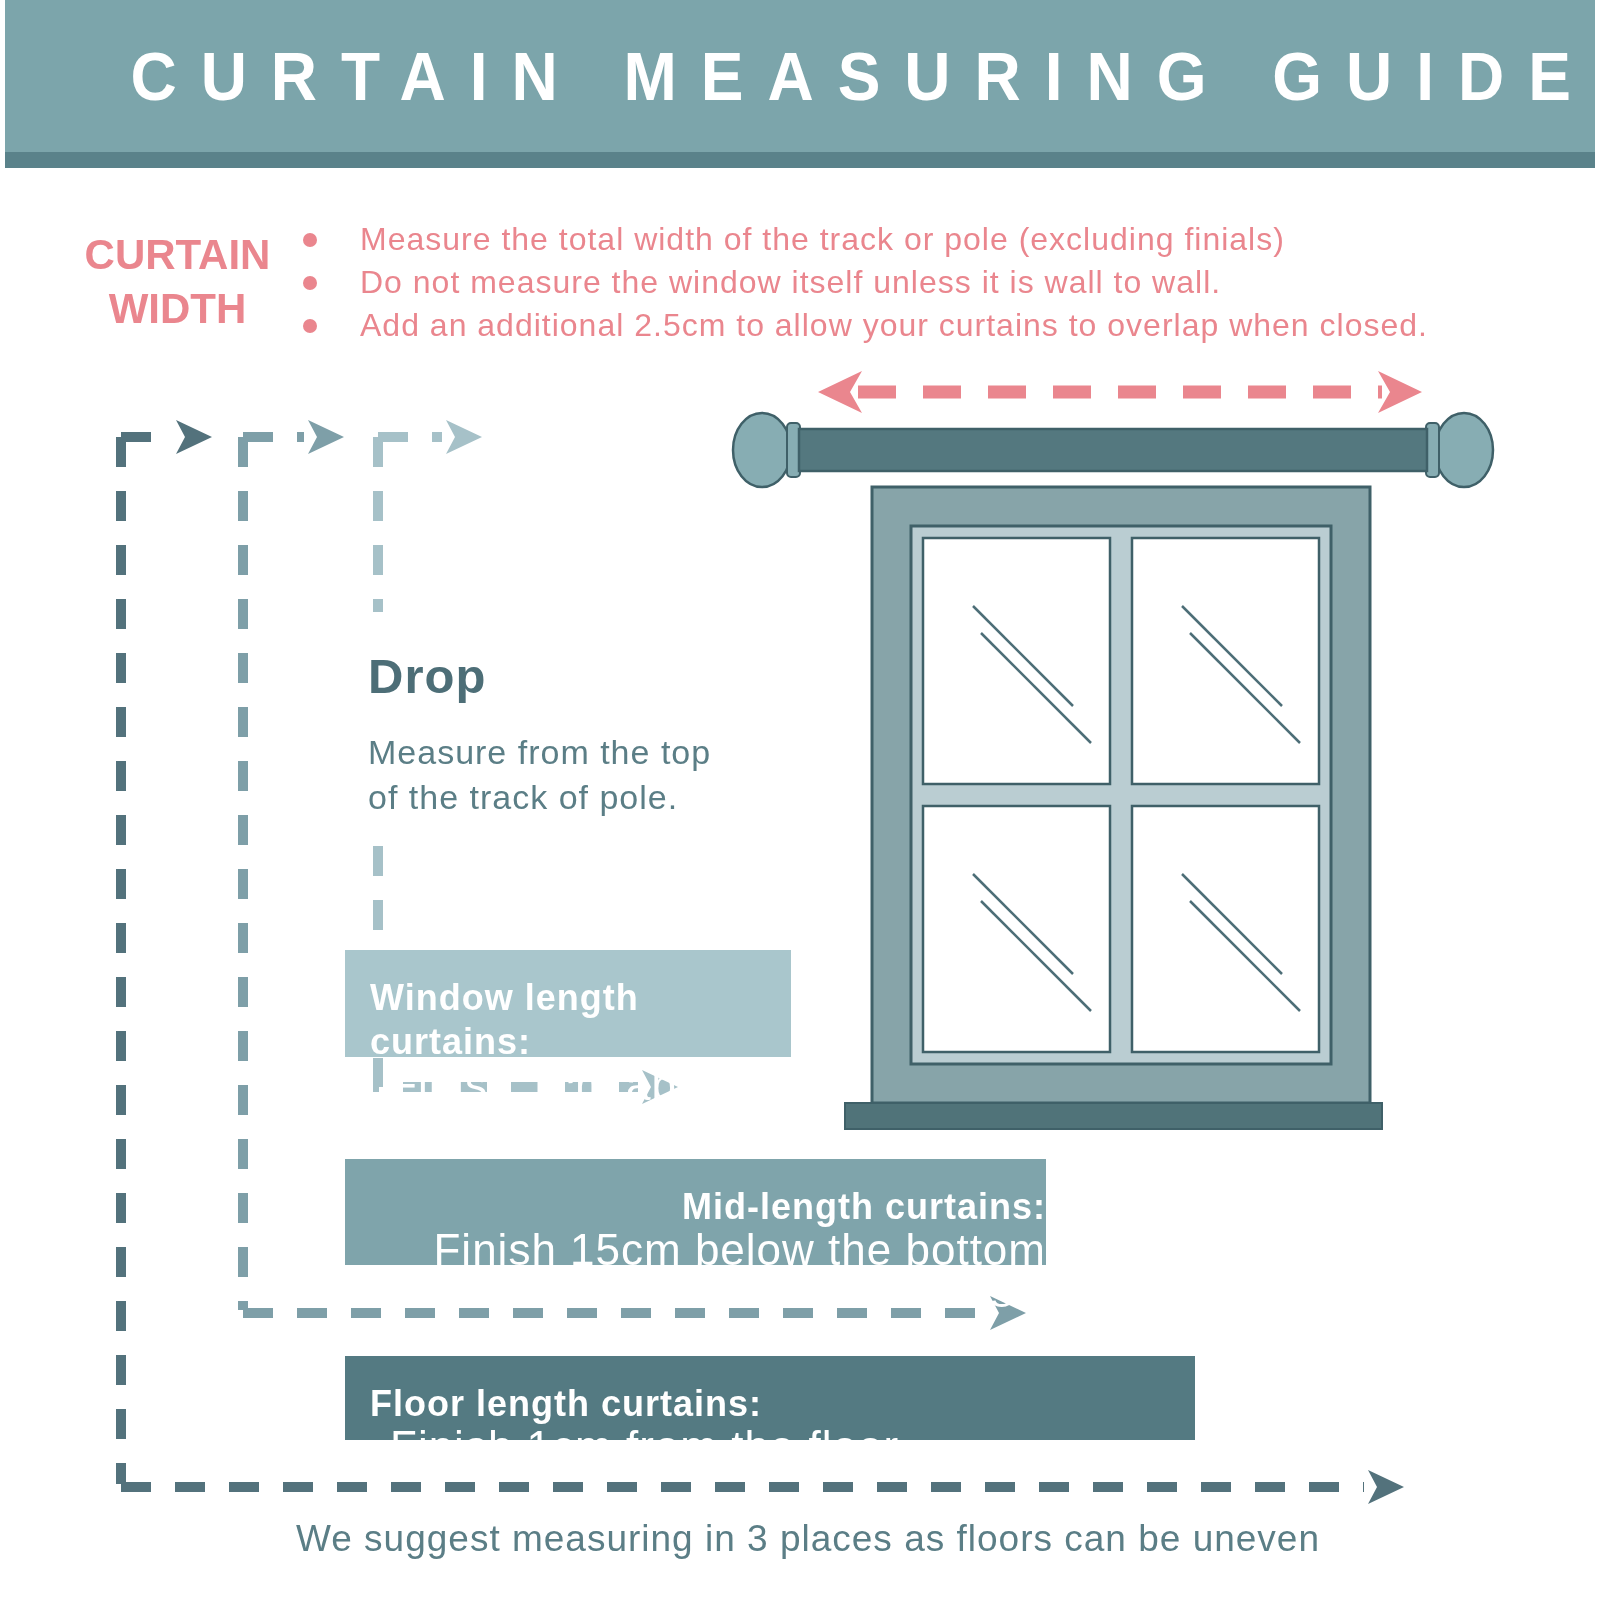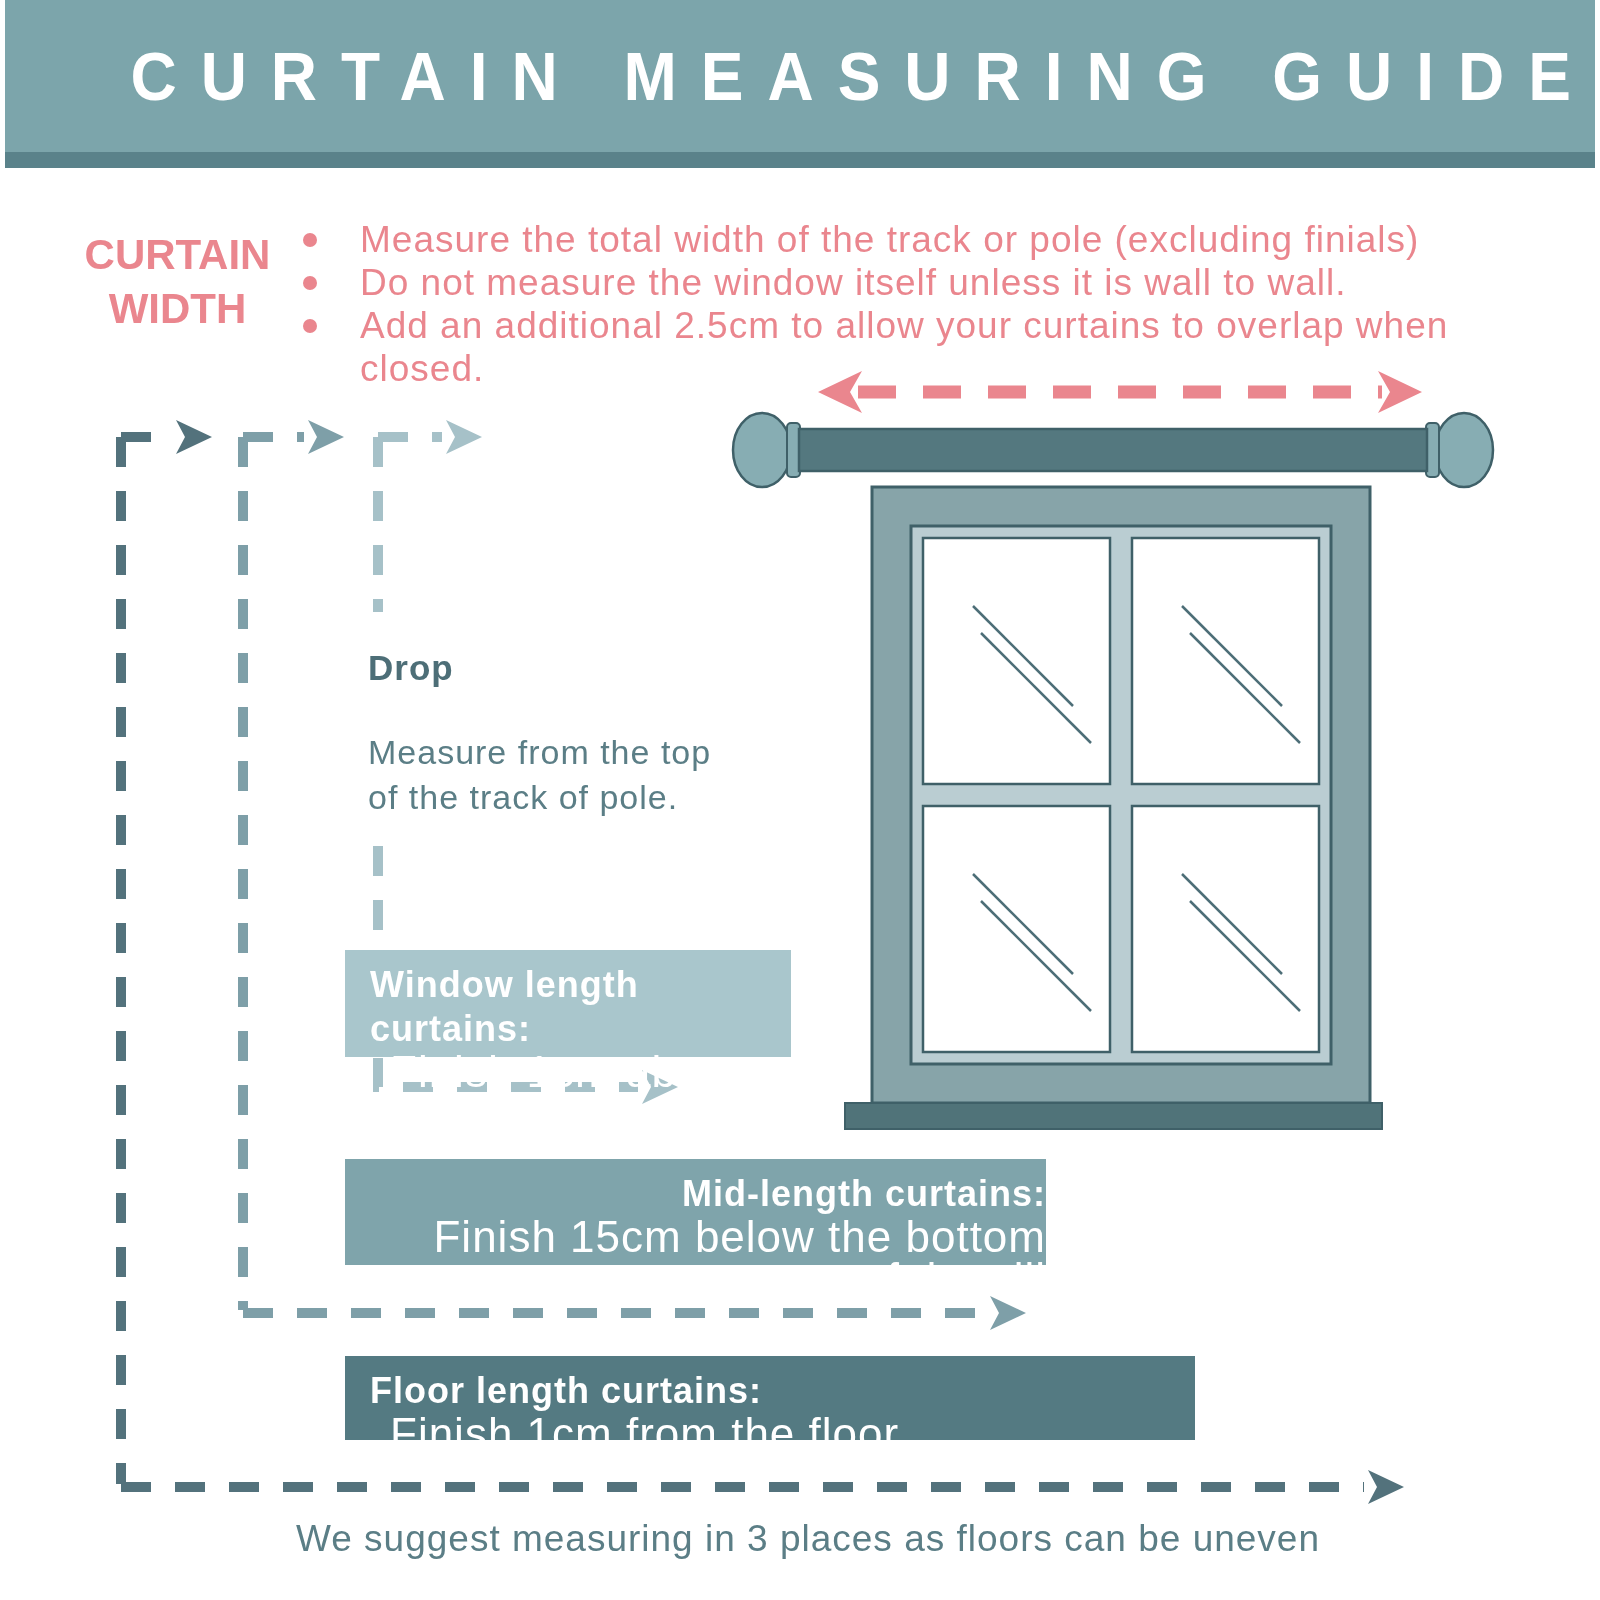--- a/index.html
+++ b/index.html
@@ -17,31 +17,31 @@
   .header{position:absolute;left:5px;top:0;width:1590px;height:152px;background:var(--header-bg);
           display:flex;align-items:center;justify-content:flex-end;}
   .header-strip{position:absolute;left:5px;top:152px;width:1590px;height:16px;background:var(--header-strip);}
   .title{color:var(--title-text);font-size:64px;font-weight:700;letter-spacing:24px;white-space:nowrap;
          transform:scaleY(1.08);text-indent:24px;}
 
   .cw-label{position:absolute;left:80px;top:228px;width:195px;text-align:center;
             color:var(--accent-pink);font-weight:700;font-size:42px;line-height:54px;}
   .bullets{position:absolute;left:303px;top:218px;width:1230px;}
   .bullet-row{display:flex;align-items:flex-start;color:var(--accent-pink);
-              font-size:37px;line-height:43px;letter-spacing:1px;font-weight:400;}
+              font-size:32px;line-height:43px;letter-spacing:1px;font-weight:400;}
   .dot{width:14px;height:14px;border-radius:50%;background:var(--accent-pink);
        margin:15px 43px 0 0;flex:none;}
 
-  .drop-heading{position:absolute;left:368px;top:648px;font-size:35px;font-weight:700;
+  .drop-heading{position:absolute;left:368px;top:648px;font-size:49px;font-weight:700;
                 color:var(--text-teal);letter-spacing:1px;}
   .drop-body{position:absolute;left:368px;top:730px;font-size:34px;line-height:45px;
              color:var(--text-teal-light);letter-spacing:1px;}
   .drop-body span{display:block;}
 
-  .length-box{position:absolute;color:#fff;padding:13px 0 0 25px;box-sizing:border-box;letter-spacing:1px;}
+  .length-box{position:absolute;color:#fff;padding:26px 0 0 25px;box-sizing:border-box;letter-spacing:1px;}
   .box-window{left:345px;top:950px;width:446px;height:107px;background:var(--box-light);}
   .box-mid{left:345px;top:1159px;width:701px;height:106px;background:var(--box-mid);text-align:right;}
   .box-floor{left:345px;top:1356px;width:850px;height:84px;background:var(--box-dark);}
   .box-title{font-size:36px;font-weight:700;line-height:44px;}
   .box-subtitle{font-size:44px;font-weight:400;line-height:42px;margin-left:20px;}
 
   .footer-note{position:absolute;left:8px;top:1518px;width:1600px;text-align:center;
                font-size:37px;color:var(--text-teal-light);letter-spacing:1px;}
 
   svg.diagram{position:absolute;left:0;top:0;}

